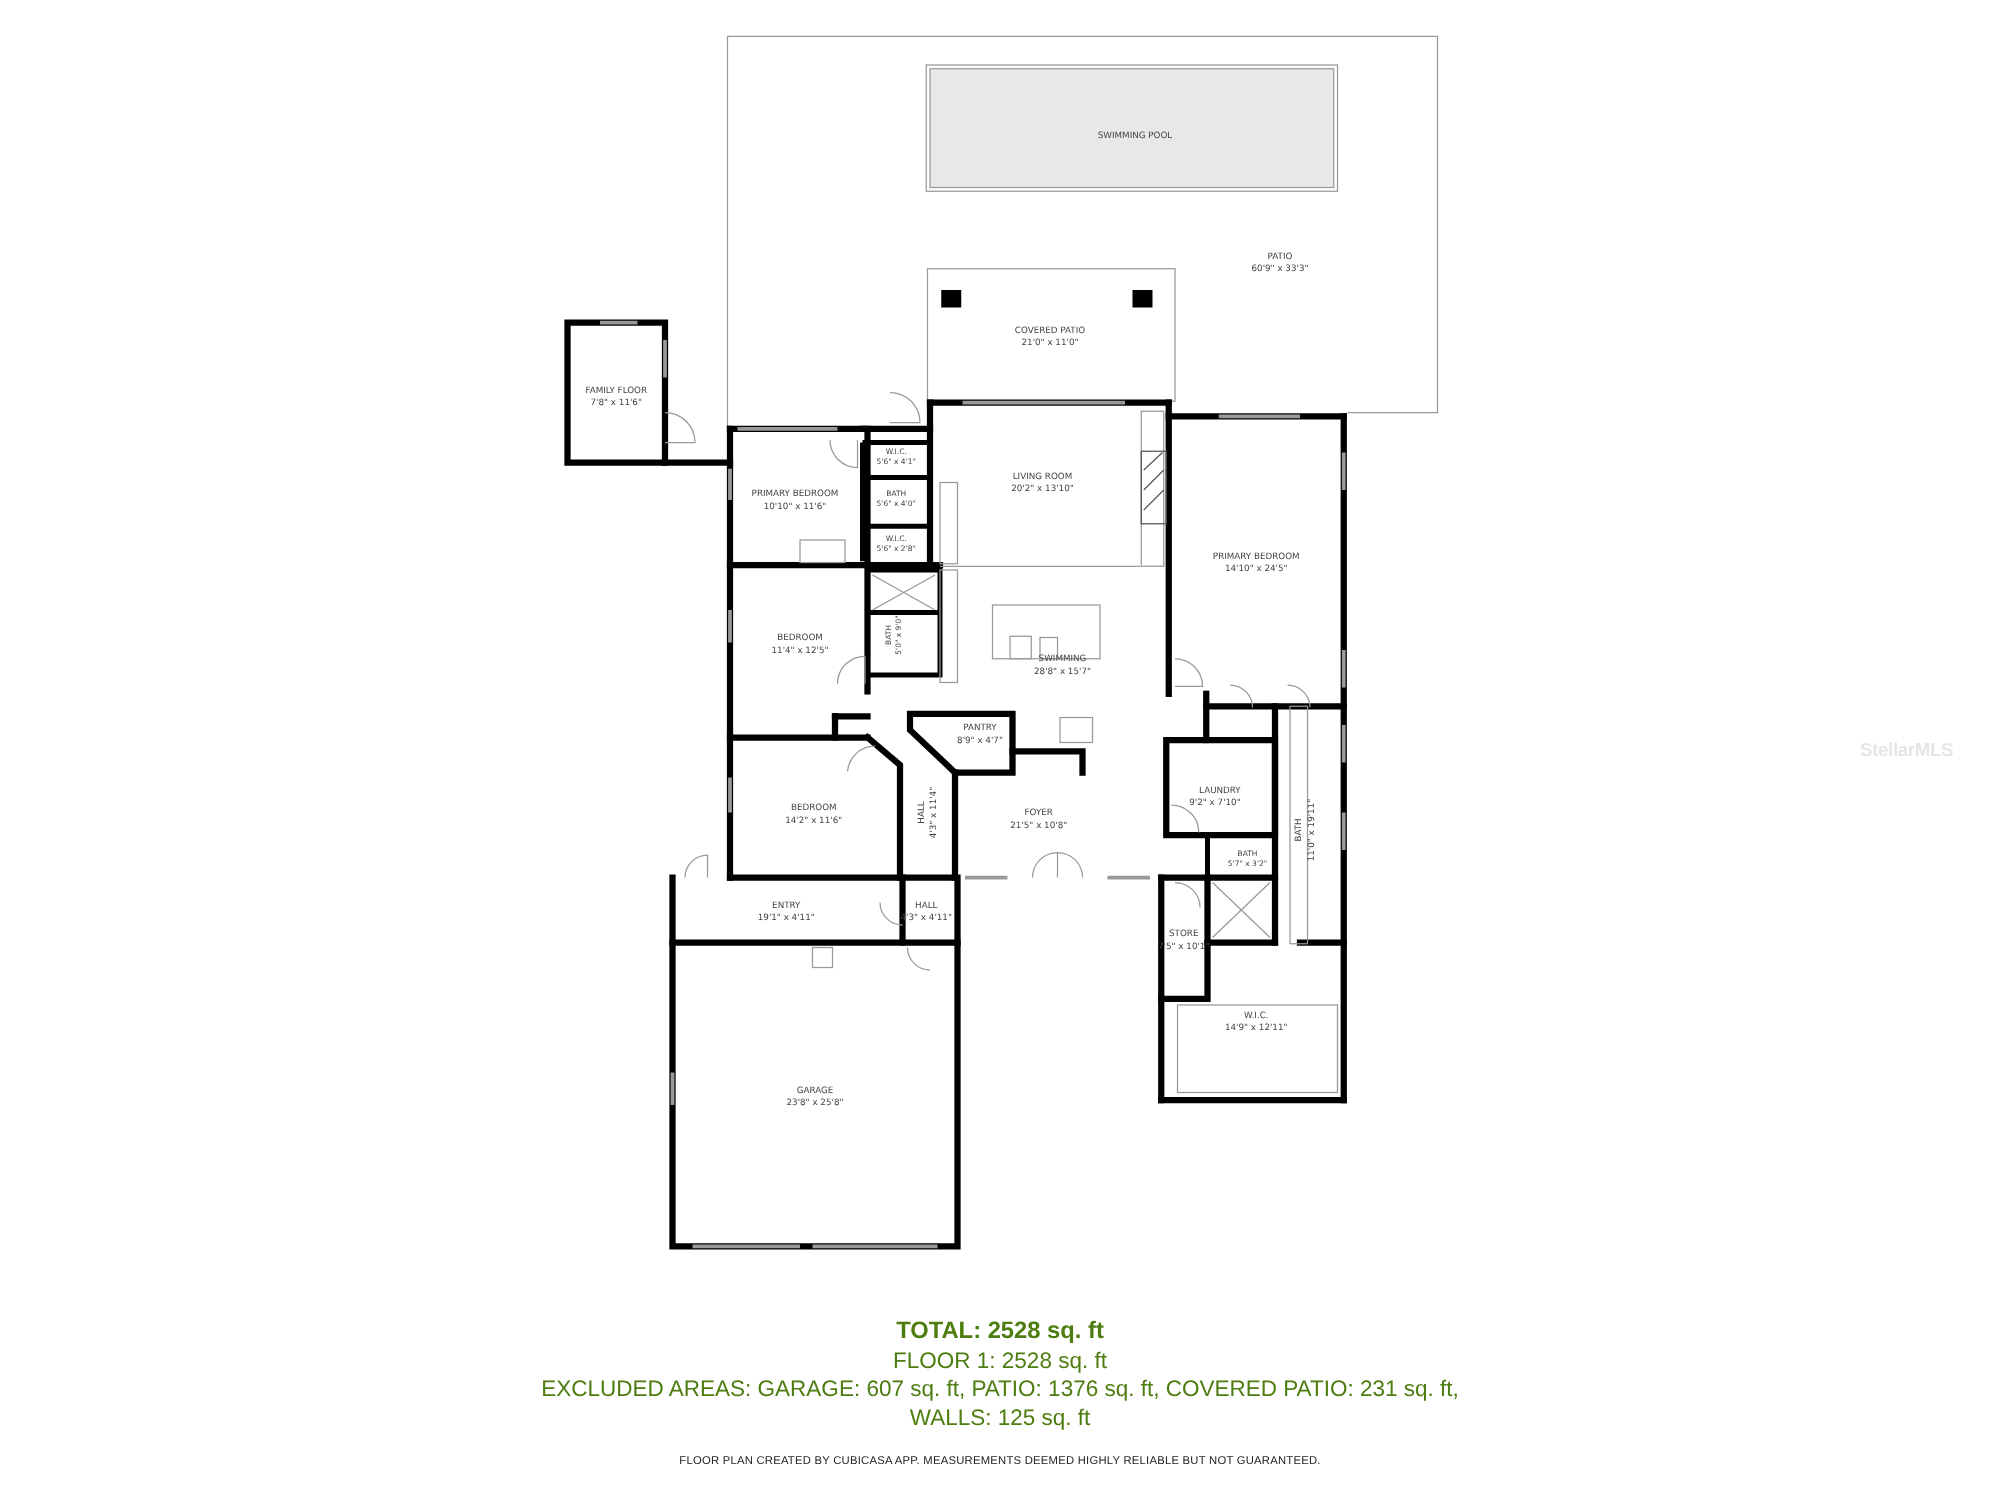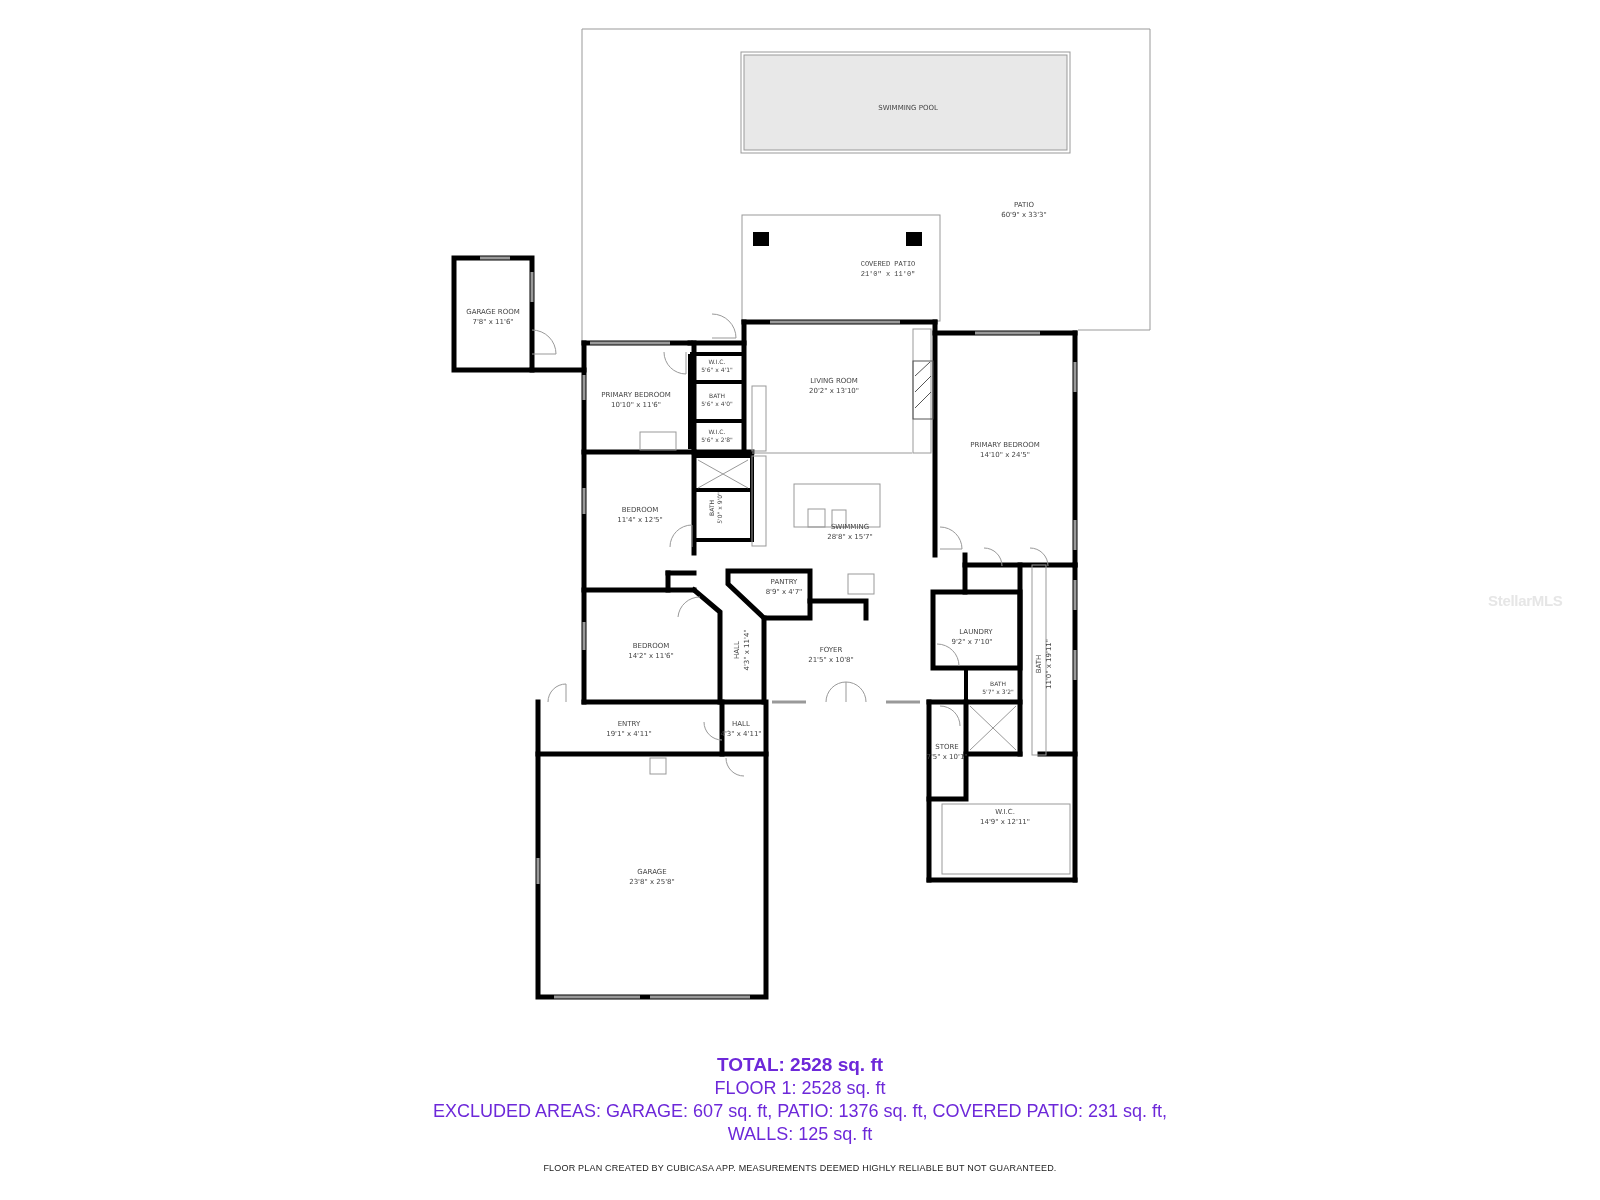--- a/index.html
+++ b/index.html
@@ -4,21 +4,21 @@
 <style>
   html, body { margin: 0; padding: 0; background: #ffffff; }
   body { width: 1600px; height: 1200px; position: relative; overflow: hidden;
          font-family: "DejaVu Sans", sans-serif; color: #333; }
   #plan { position: absolute; left: 0; top: 0; width: 1600px; height: 1200px; }
   .room-label { position: absolute; transform: translate(-50%, -50%); text-align: center;
                 font-size: 7px; line-height: 10px; color: #444; white-space: nowrap;
                 font-family: "DejaVu Sans", sans-serif; }
   .room-label .dim { display: block; }
   .vert { transform: translate(-50%, -50%) rotate(-90deg); }
-  .summary { position: absolute; left: 0; width: 1600px; text-align: center; color: #6d28d9;
+  .summary { position: absolute; left: 0; width: 1600px; text-align: center; color: #4d7c0f;
              font-family: "Liberation Sans", sans-serif; }
   .total { top: 1054px; font-size: 19px; font-weight: bold; }
   .floor1 { top: 1078px; font-size: 18px; }
   .excluded { top: 1101px; font-size: 18px; }
   .walls { top: 1124px; font-size: 18px; }
   .disclaimer { top: 1163px; font-size: 9px; letter-spacing: 0.2px; color: #222; }
   .watermark { position: absolute; left: 1488px; top: 592px; font-size: 15px; color: #e6e6e6;
                font-family: "Liberation Sans", sans-serif; letter-spacing: -0.3px; font-weight: bold; }
 </style>
 </head>
@@ -164,26 +164,26 @@
   </g>
 </svg>
 
 <div class="room-label" style="left:908px;top:108px;">
   <span>SWIMMING POOL</span>
 </div>
 <div class="room-label" style="left:1024px;top:210px;">
   <span>PATIO</span>
   <span class="dim">60'9" x 33'3"</span>
 </div>
-<div class="room-label" style="left:888px;top:269px;font-family:Liberation Mono, monospace;">
+<div class="room-label" style="left:840px;top:269px;">
   <span>COVERED PATIO</span>
   <span class="dim">21'0" x 11'0"</span>
 </div>
 <div class="room-label" style="left:493px;top:317px;">
-  <span>GARAGE ROOM</span>
+  <span>FAMILY FLOOR</span>
   <span class="dim">7'8" x 11'6"</span>
 </div>
 <div class="room-label" style="left:636px;top:400px;">
   <span>PRIMARY BEDROOM</span>
   <span class="dim">10'10" x 11'6"</span>
 </div>
 <div class="room-label" style="left:717px;top:366px;font-size:6px;line-height:8px;">
   <span>W.I.C.</span>
   <span class="dim">5'6" x 4'1"</span>
 </div>

